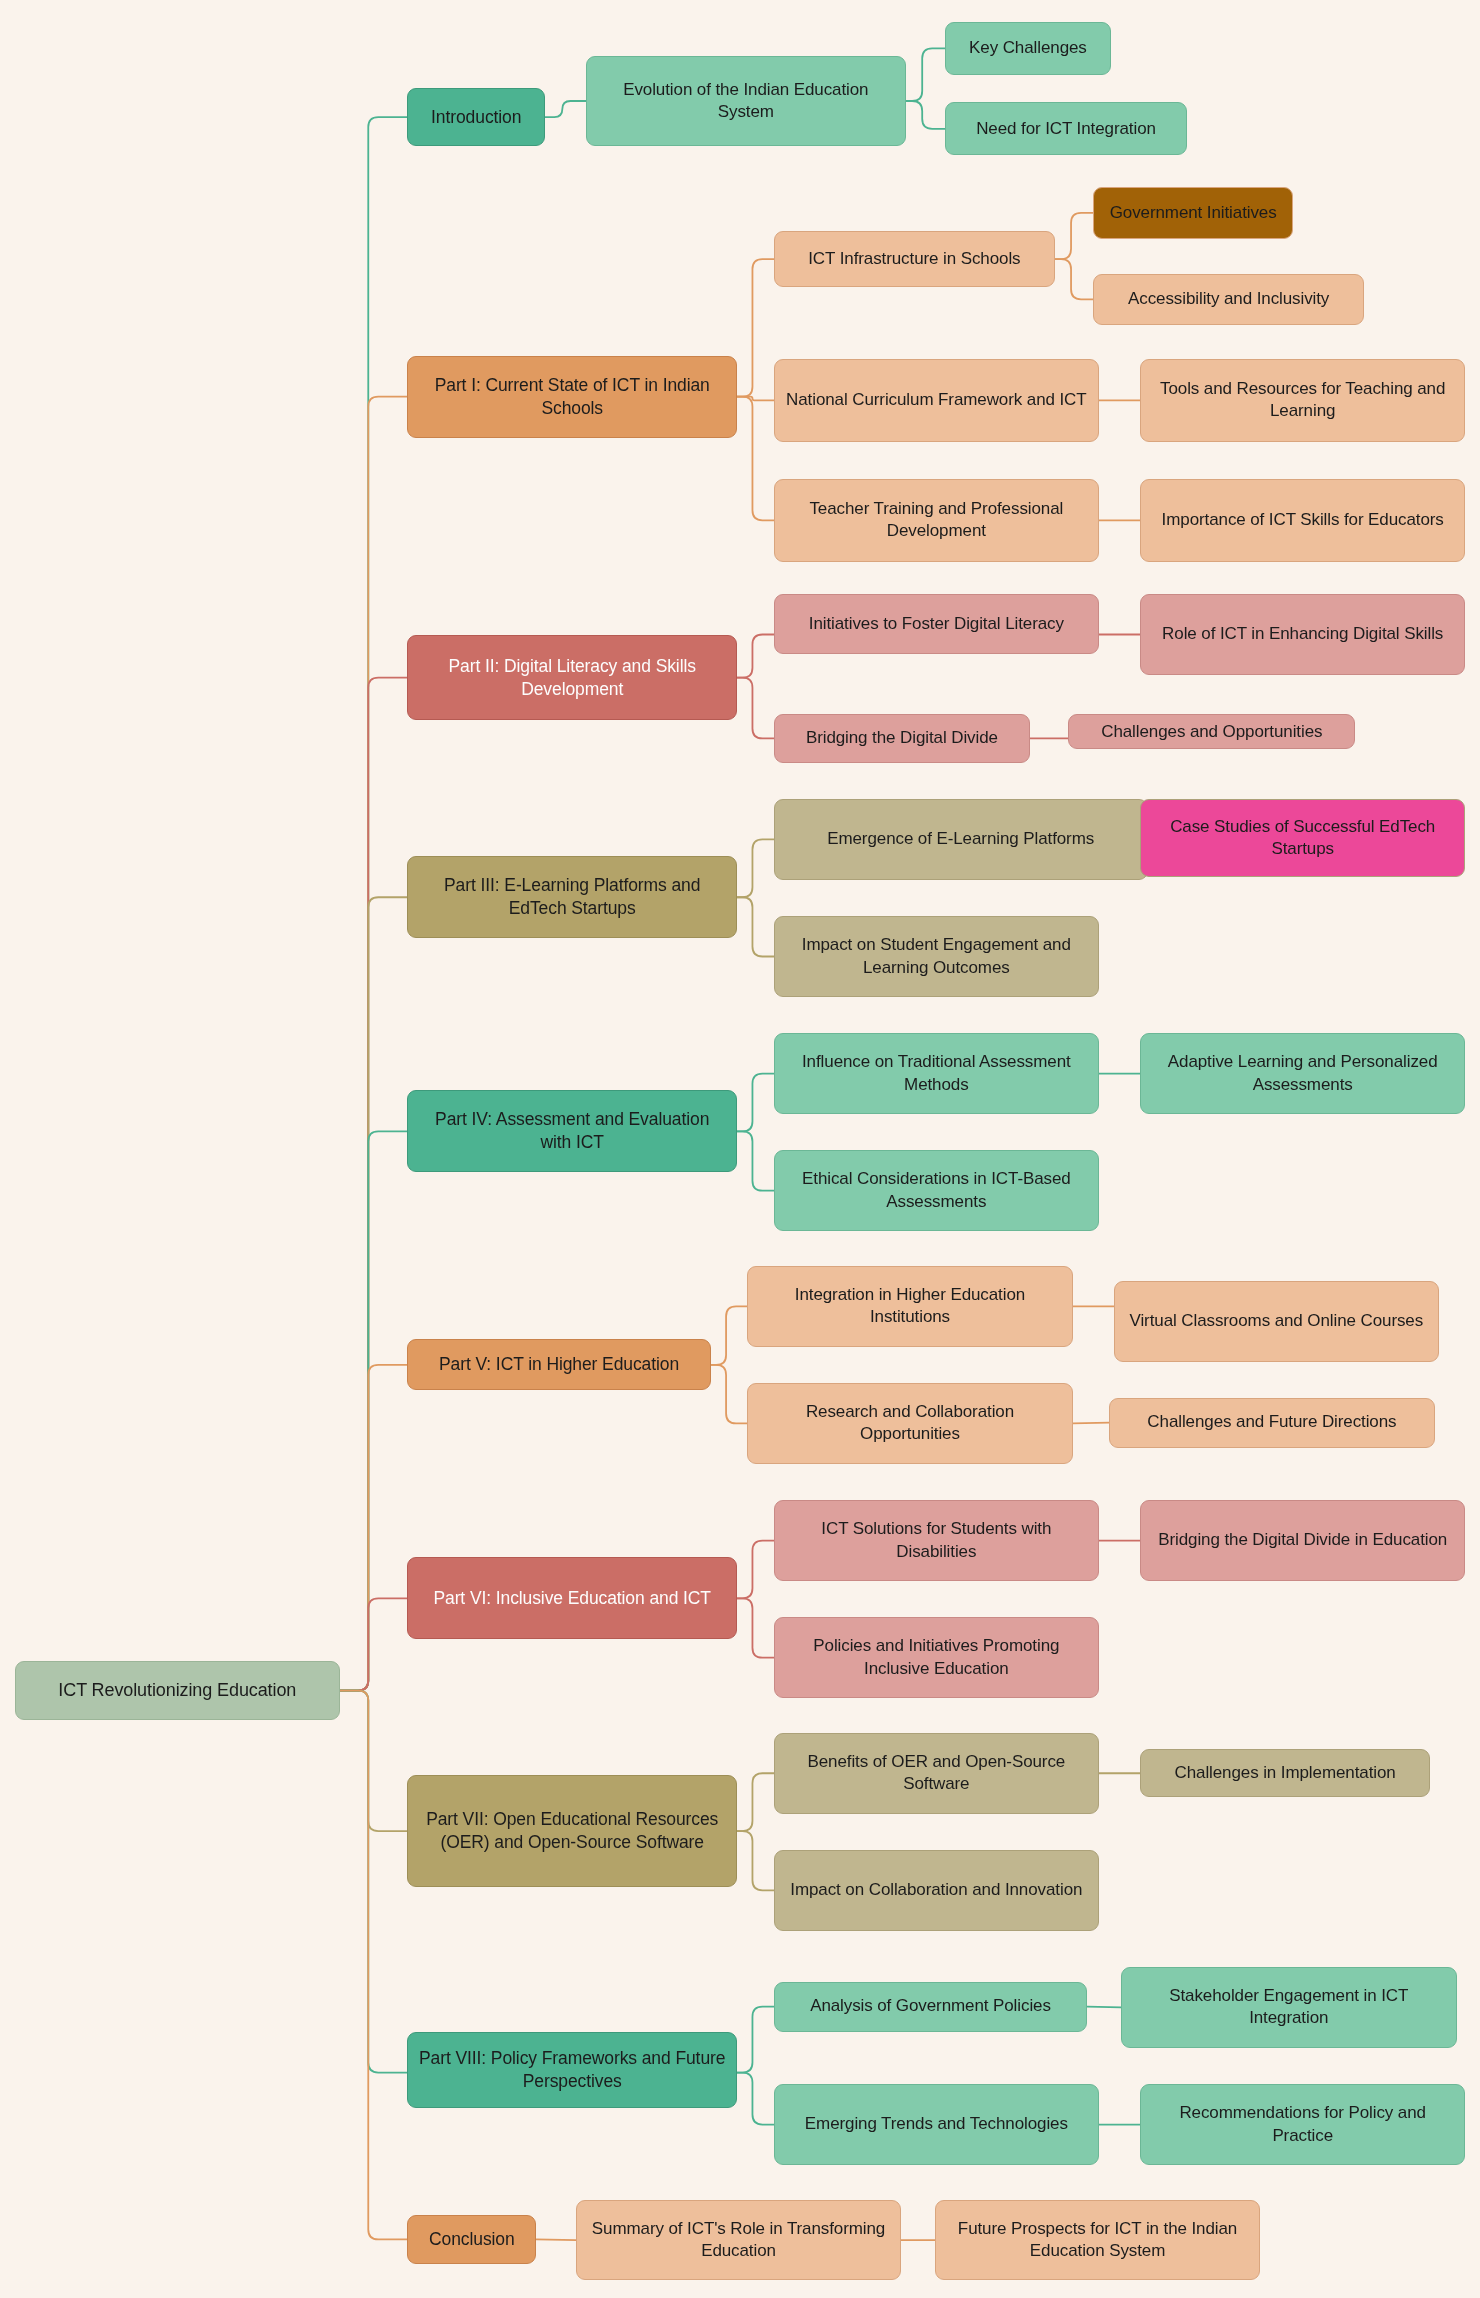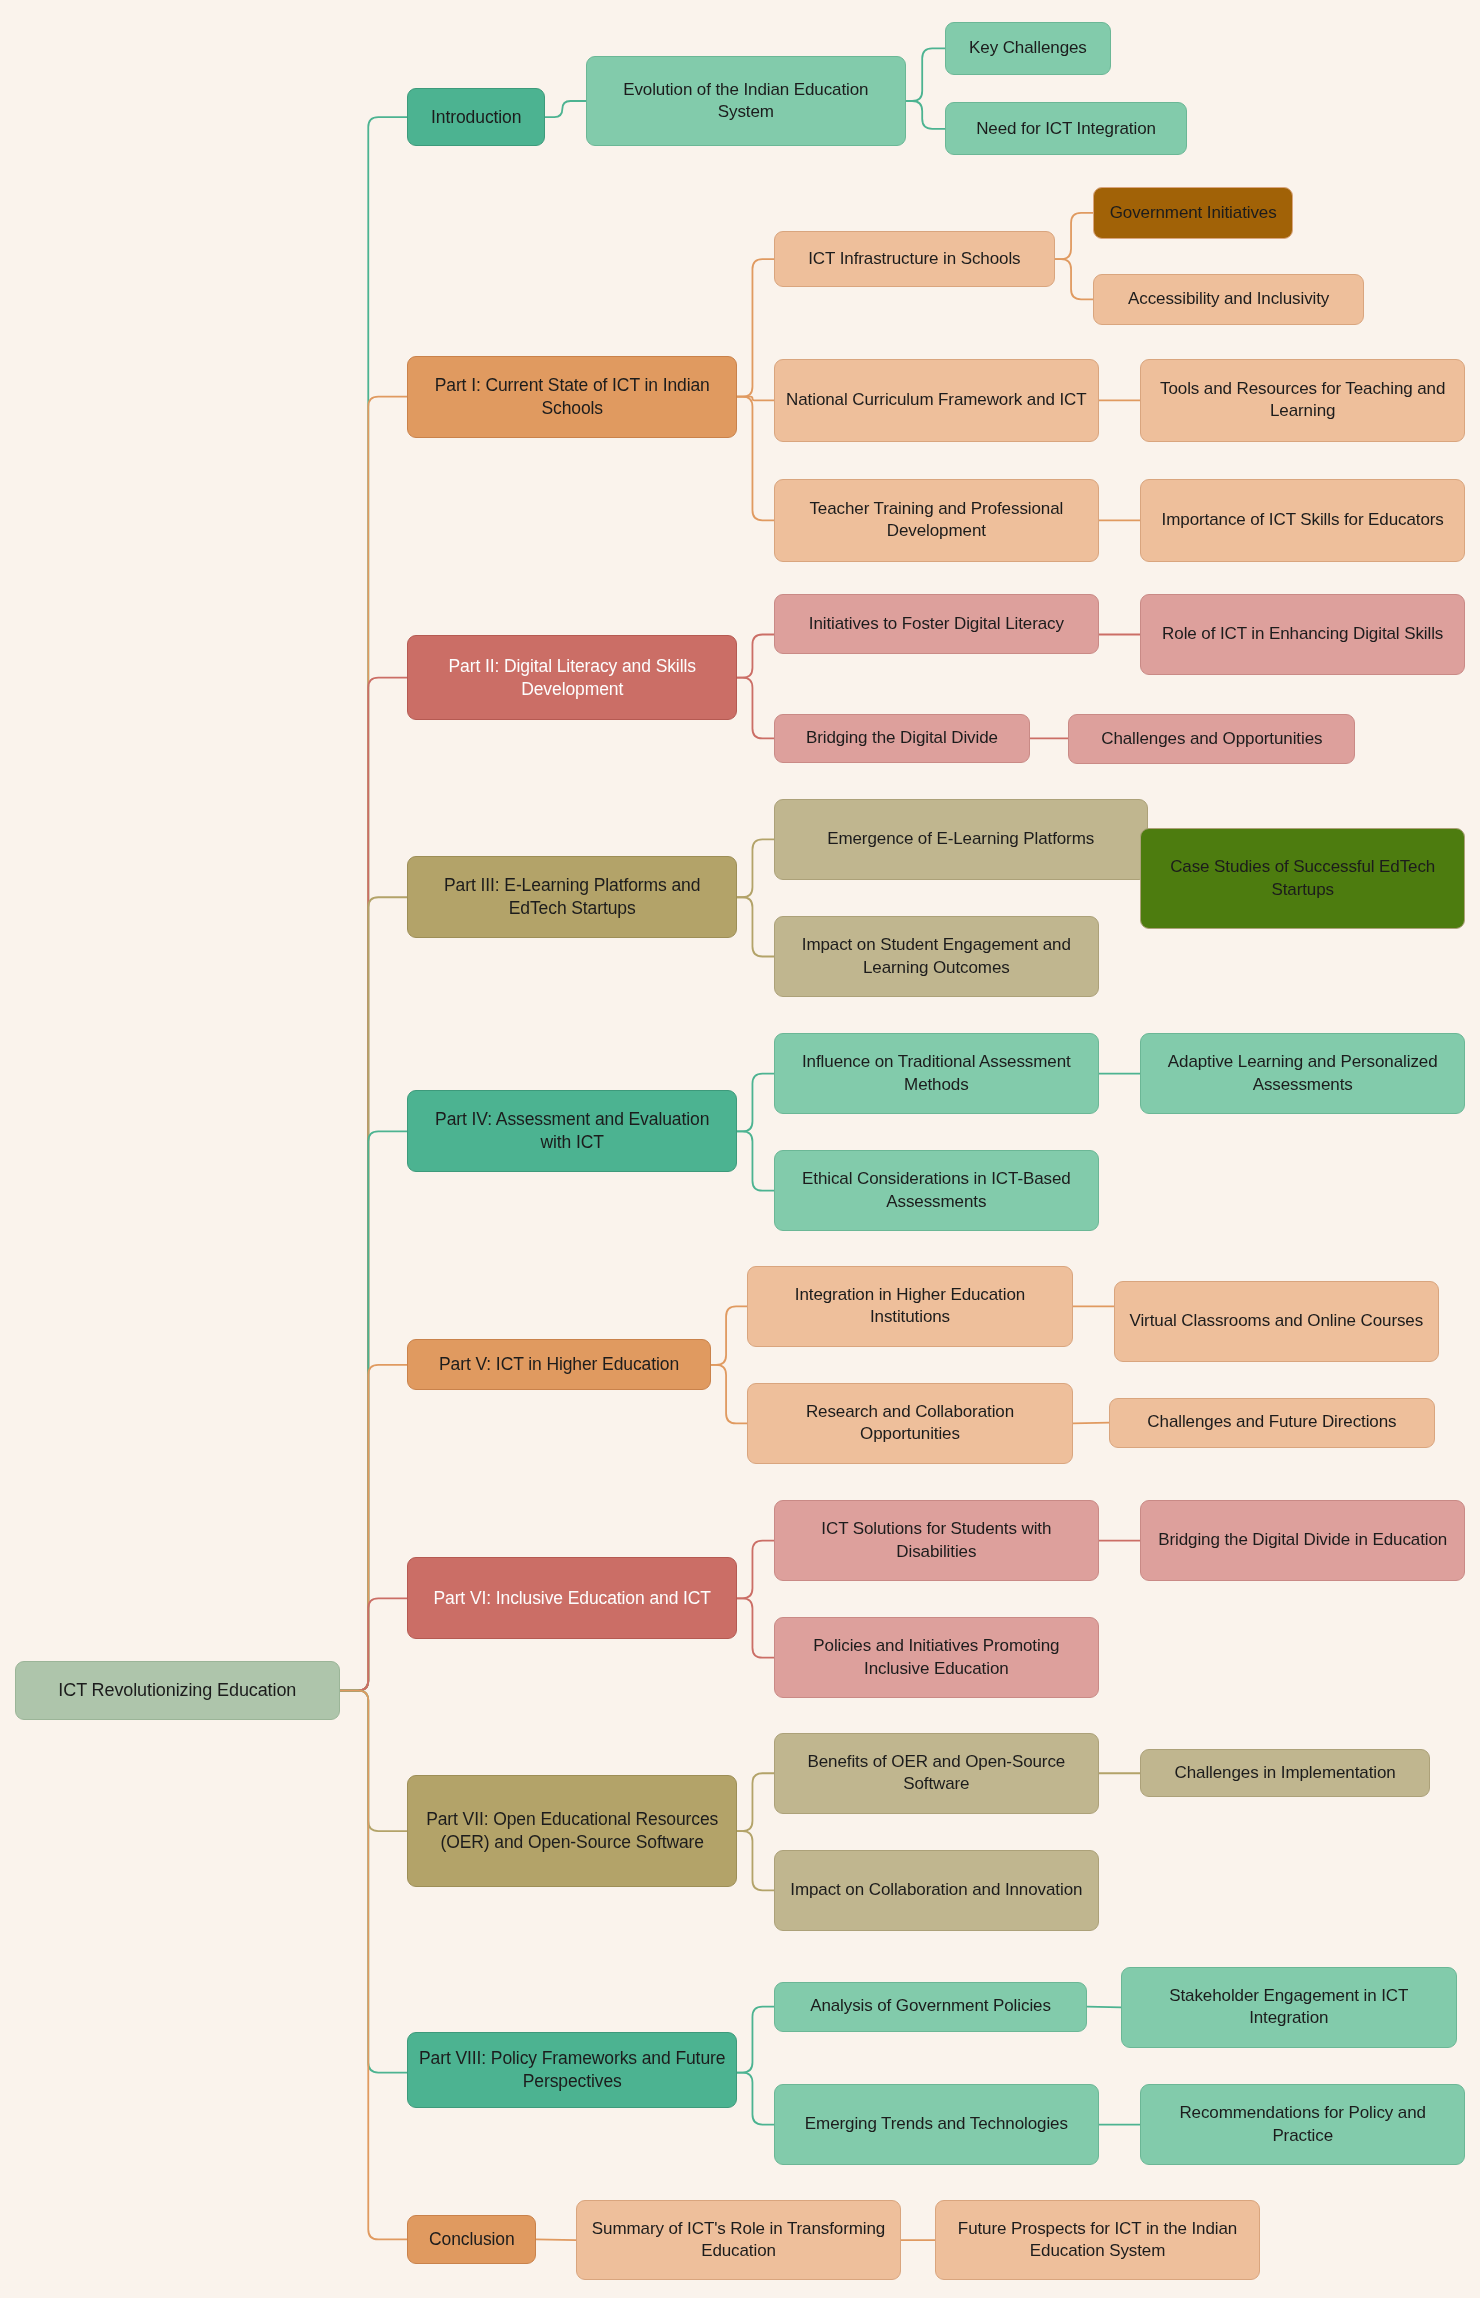--- a/index.html
+++ b/index.html
@@ -125,30 +125,30 @@
     </div>
     <div class="node lvl2" style="left: 773.703px; top: 594.26px; width: 325.307px; height: 60px; background: rgb(221, 160, 156); border: 1px solid rgb(201, 138, 134);">
       <span>Initiatives to Foster Digital Literacy</span>
     </div>
     <div class="node lvl3" style="left: 1140.04px; top: 594.26px; width: 325.307px; height: 80.5032px; background: rgb(221, 160, 156); border: 1px solid rgb(201, 138, 134);">
       <span>Role of ICT in Enhancing Digital Skills</span>
     </div>
     <div class="node lvl2" style="left: 773.703px; top: 714.283px; width: 256.436px; height: 48.3019px; background: rgb(221, 160, 156); border: 1px solid rgb(201, 138, 134);">
       <span>Bridging the Digital Divide</span>
     </div>
-    <div class="node lvl3" style="left: 1068.24px; top: 714.283px; width: 287.208px; height: 50px; background: rgb(221, 160, 156); border: 1px solid rgb(201, 138, 134);">
+    <div class="node lvl3" style="left: 1068.24px; top: 714.283px; width: 287.208px; height: 35px; background: rgb(221, 160, 156); border: 1px solid rgb(201, 138, 134);">
       <span>Challenges and Opportunities</span>
     </div>
     <div class="node lvl1" style="left: 407.366px; top: 856.261px; width: 329.703px; height: 81.9669px; background: rgb(179, 163, 105); border: 1px solid rgb(157, 142, 87);">
       <span>Part III: E-Learning Platforms and EdTech Startups</span>
     </div>
     <div class="node lvl2" style="left: 773.703px; top: 799.177px; width: 374px; height: 80.5032px; background: rgb(192, 182, 143); border: 1px solid rgb(172, 161, 121);">
       <span>Emergence of E-Learning Platforms</span>
     </div>
-    <div class="node lvl3" style="left: 1140.04px; top: 799.177px; width: 325.307px; height: 101px; background: #4d7c0f; border: 1px solid rgb(172, 161, 121); margin-top: 29px;">
+    <div class="node lvl3" style="left: 1140.04px; top: 799.177px; width: 325.307px; height: 78px; background: #ec4899; border: 1px solid rgb(172, 161, 121);">
       <span>Case Studies of Successful EdTech Startups</span>
     </div>
     <div class="node lvl2" style="left: 773.703px; top: 916.273px; width: 325.307px; height: 80.5032px; background: rgb(192, 182, 143); border: 1px solid rgb(172, 161, 121);">
       <span>Impact on Student Engagement and Learning Outcomes</span>
     </div>
     <div class="node lvl1" style="left: 407.366px; top: 1090.45px; width: 329.703px; height: 81.9669px; background: rgb(76, 179, 145); border: 1px solid rgb(61, 154, 123);">
       <span>Part IV: Assessment and Evaluation with ICT</span>
     </div>
     <div class="node lvl2" style="left: 773.703px; top: 1033.37px; width: 325.307px; height: 80.5032px; background: rgb(130, 203, 171); border: 1px solid rgb(107, 183, 150);">
       <span>Influence on Traditional Assessment Methods</span>

